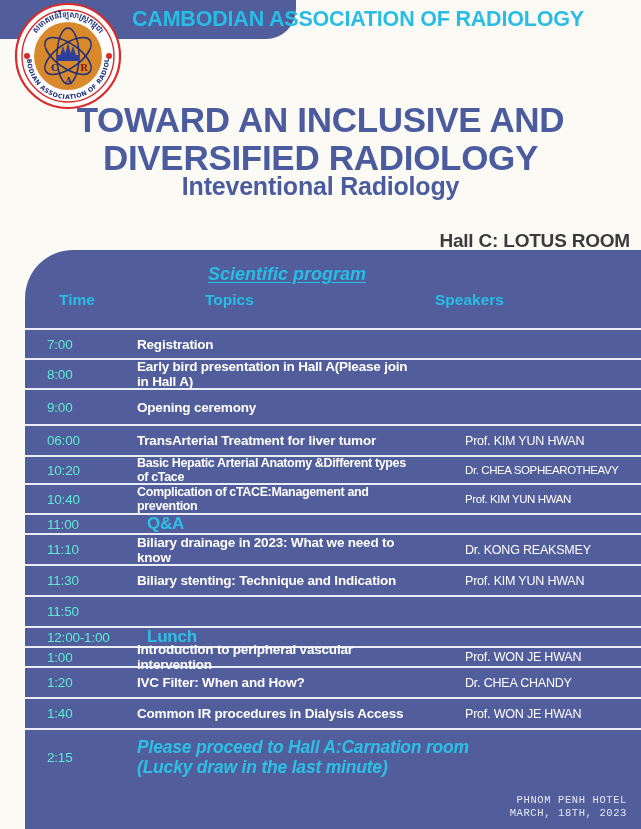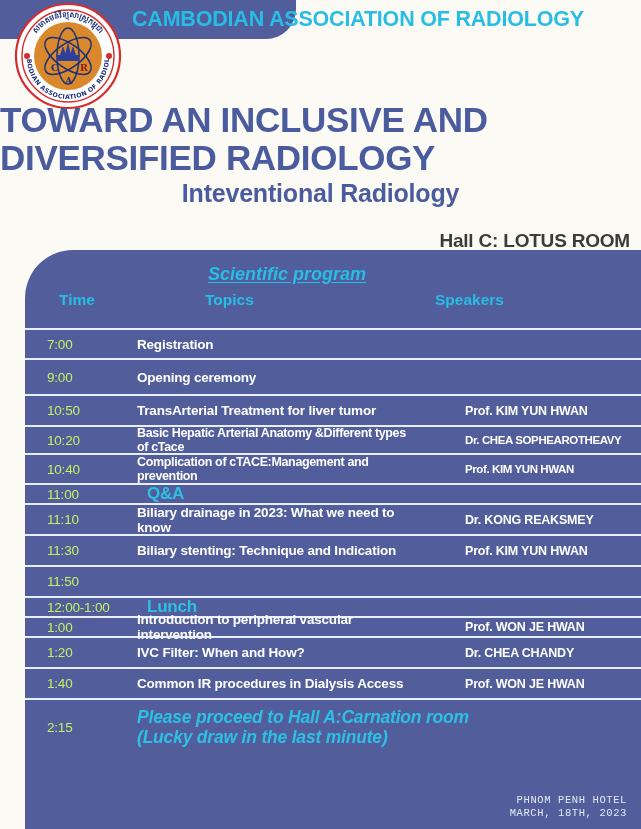--- a/index.html
+++ b/index.html
@@ -49,38 +49,38 @@
     width: 110px;
     height: 108px;
   }
 
   
   .main-title {
     position: absolute;
     left: 0;
     top: 101px;
     width: 641px;
+    text-align: center;
     color: #4a5b9e;
     font-size: 35px;
     font-weight: bold;
     line-height: 38px;
     letter-spacing: -0.3px;
   }
   .main-title .ln { display: block; }
   .sub-title {
     position: absolute;
     left: 0;
     top: 172px;
     width: 641px;
     text-align: center;
     color: #4a5b9e;
     font-size: 25px;
     font-weight: bold;
     letter-spacing: -0.2px;
-    margin-top: 7px;
   }
   .hall-label {
     position: absolute;
     right: 11px;
     top: 230px;
     color: #3b3b3b;
     font-size: 19px;
     font-weight: bold;
     letter-spacing: -0.2px;
   }
@@ -130,39 +130,39 @@
     position: relative;
     display: flex;
     align-items: center;
     border-top: 2px solid #e9eef6;
     box-sizing: border-box;
   }
   .row .time {
     flex: 0 0 90px;
     padding-left: 22px;
     box-sizing: border-box;
-    color: #bef264;
+    color: #5eead4;
     font-size: 13.5px;
     font-weight: normal;
     letter-spacing: -0.2px;
   }
   .row .topic {
     flex: 1 1 auto;
     padding-right: 4px;
     color: #ffffff;
     font-size: 13.5px;
     font-weight: bold;
     letter-spacing: -0.2px;
     padding-left: 22px;
   }
   .row .speaker {
     flex: 0 0 176px;
     color: #ffffff;
     font-size: 12.5px;
-    font-weight: bold;
+    font-weight: normal;
     letter-spacing: -0.2px;
     margin-left: 46px;
   }
 
   
   .row.h30 { height: 30px; }
   .row.h28 { height: 28px; }
   .row.h31 { height: 31px; }
   .row.h33 { height: 20px; }
   .row.h36 { height: 36px; }
@@ -267,29 +267,34 @@
     <div class="col-head speakers">Speakers</div>
 
     <div class="rows">
 
       <div class="row h30">
         <div class="time">7:00</div>
         <div class="topic">Registration</div>
         <div class="speaker"></div>
       </div>
 
+      <div class="row h30">
+        <div class="time">8:00</div>
+        <div class="topic">Early bird presentation in Hall A(Please join in Hall A)</div>
+        <div class="speaker"></div>
+      </div>
 
       <div class="row h36">
         <div class="time">9:00</div>
         <div class="topic">Opening ceremony</div>
         <div class="speaker"></div>
       </div>
 
       <div class="row h31">
-        <div class="time">10:50</div>
+        <div class="time">06:00</div>
         <div class="topic">TransArterial Treatment for liver tumor</div>
         <div class="speaker">Prof. KIM YUN HWAN</div>
       </div>
 
       <div class="row h28">
         <div class="time">10:20</div>
         <div class="topic tight">Basic Hepatic Arterial Anatomy &amp;Different types of cTace</div>
         <div class="speaker tight">Dr. CHEA SOPHEAROTHEAVY</div>
       </div>
 

